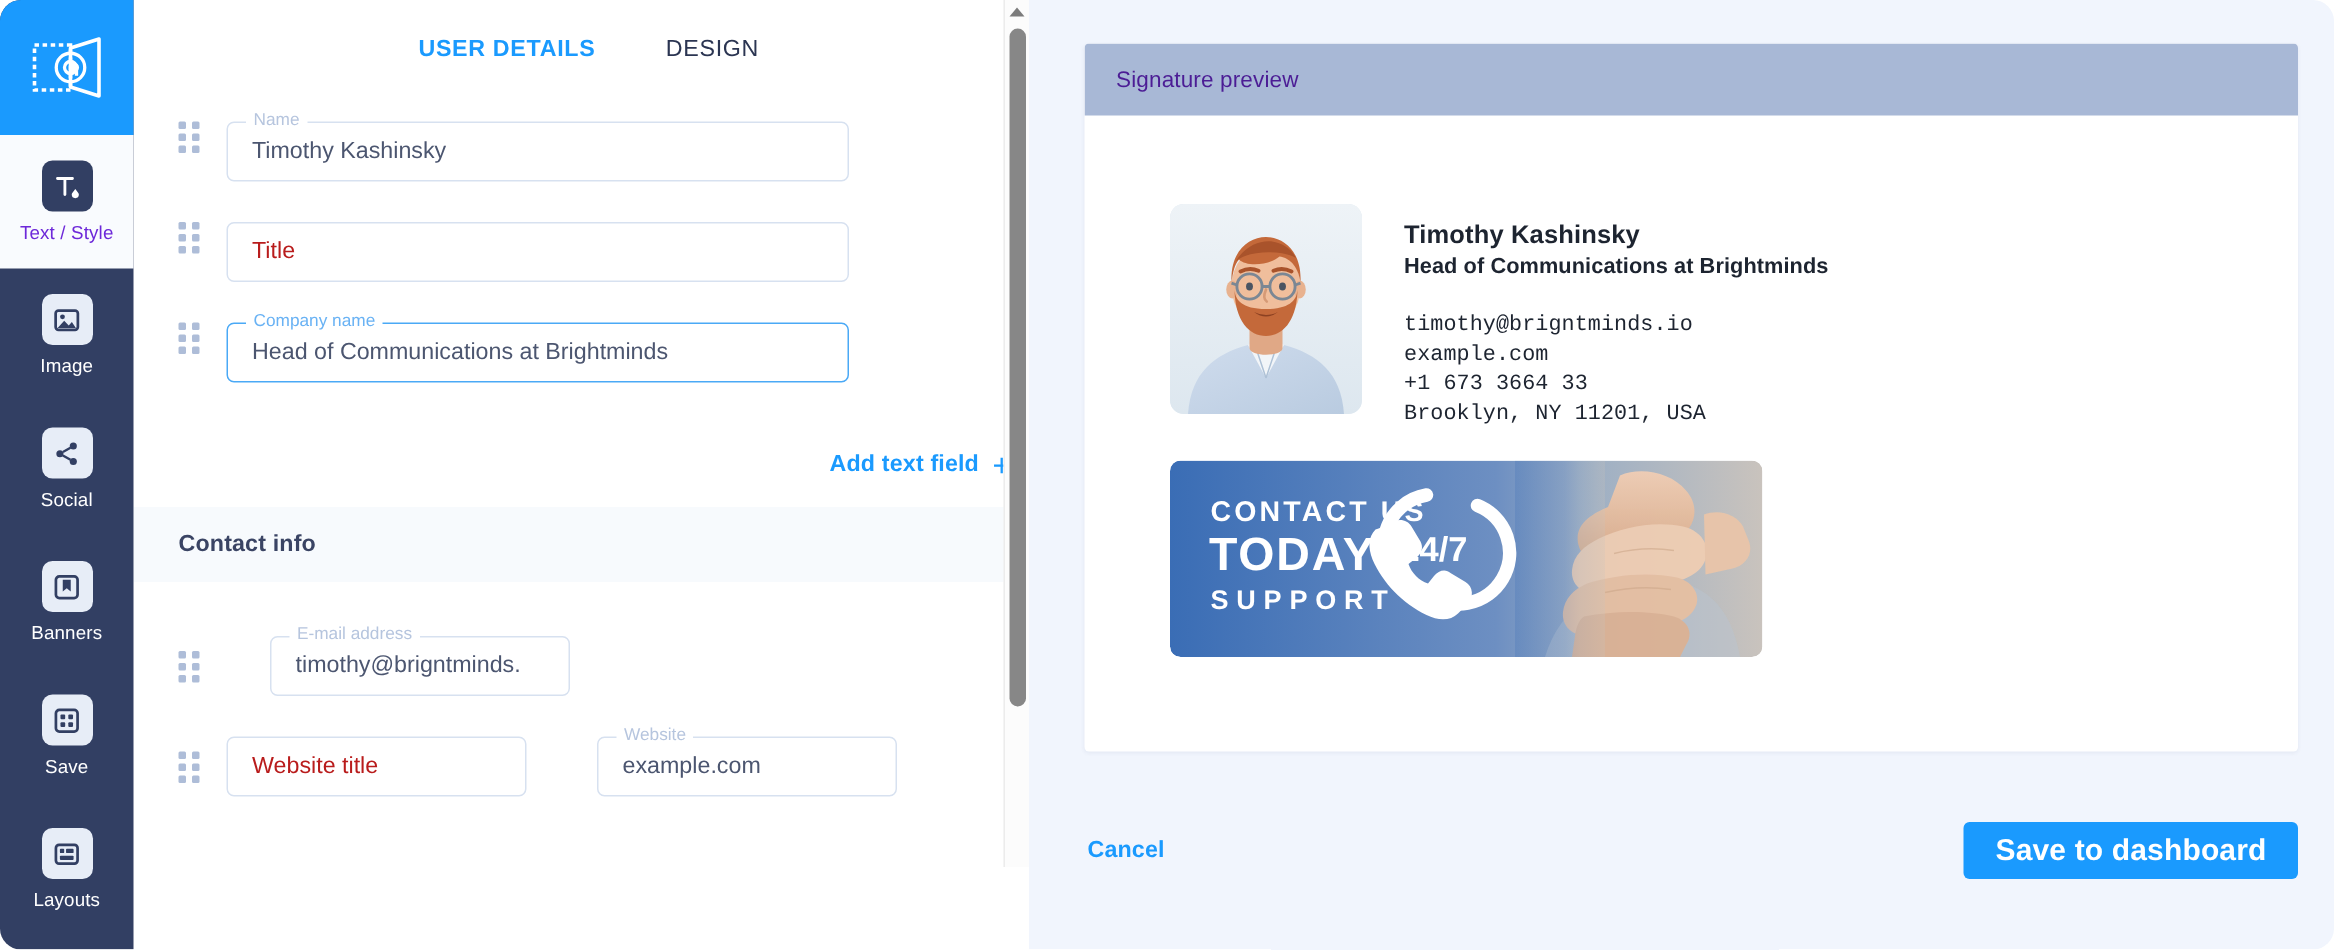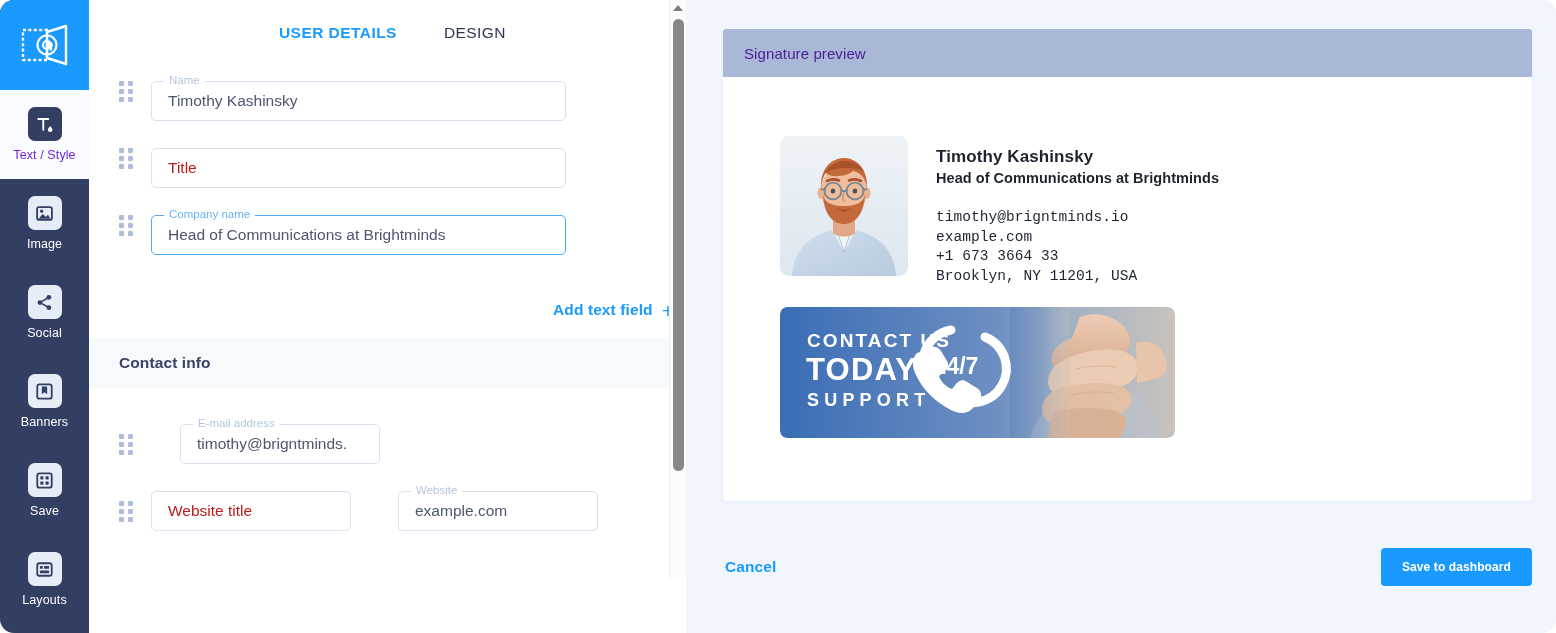--- a/index.html
+++ b/index.html
@@ -355,21 +355,21 @@
     letter-spacing: 0.1px;
     padding: 6px 2px;
   }
   .save-btn {
     background: #1a9afe;
     color: #ffffff;
     border: none;
     border-radius: 4px;
     height: 38px;
     padding: 0 21px;
-    font-size: 12px;
+    font-size: 20px;
     font-weight: 700;
     font-family: "Liberation Sans", sans-serif;
     cursor: pointer;
     letter-spacing: 0.1px;
   }
 </style>
 </head>
 <body>
 
 <div id="app">

